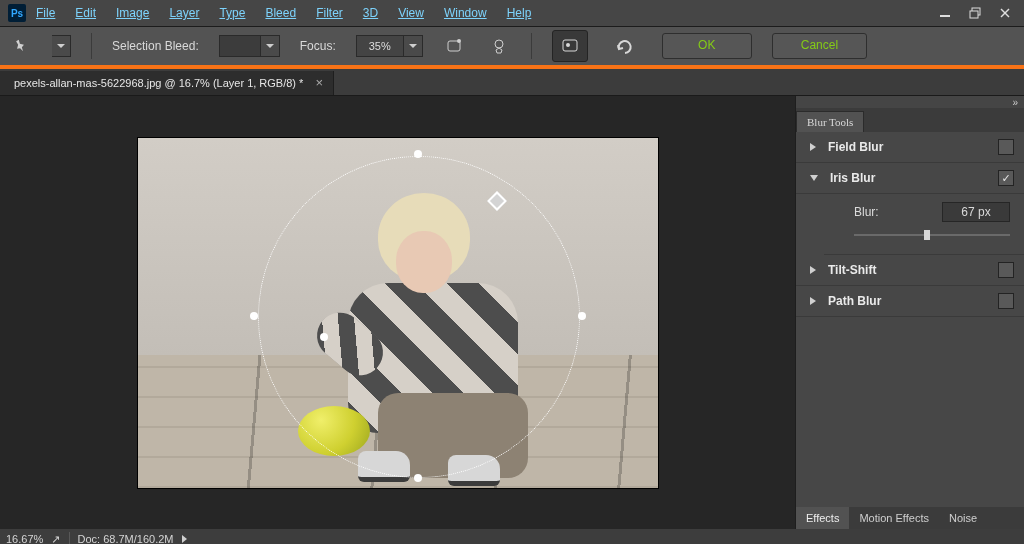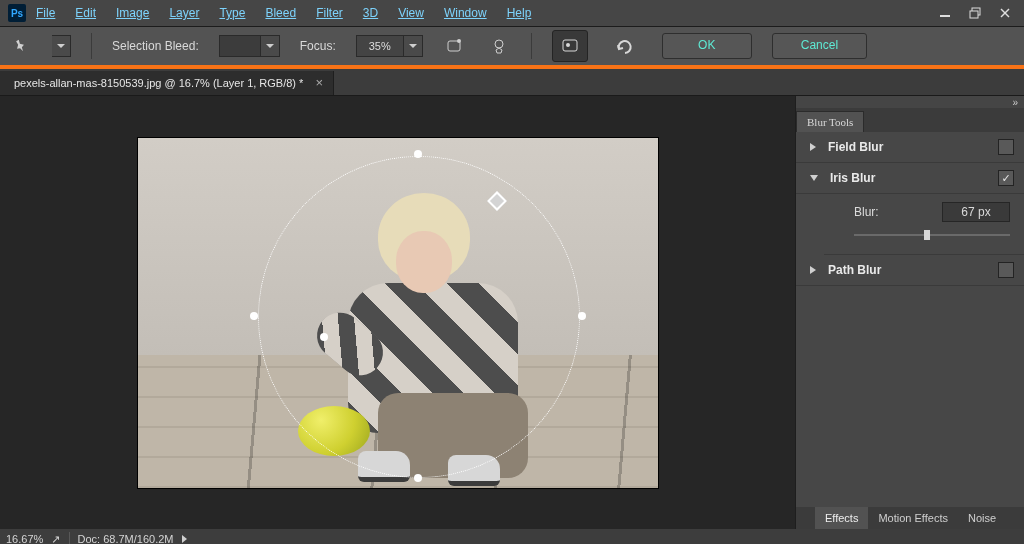--- a/index.html
+++ b/index.html
@@ -17,21 +17,21 @@
   .vsep{width:1px;height:26px;background:#3b3b3b;}
   .pin{width:18px;height:18px;display:flex;align-items:center;justify-content:center;transform:rotate(-30deg);}
   .sm-drop{display:flex;align-items:center;}
   .sm-drop .fld{width:40px;height:20px;background:#3c3c3c;border:1px solid #2a2a2a;}
   .sm-drop .car{width:18px;height:20px;background:#4a4a4a;border:1px solid #2a2a2a;border-left:none;display:flex;align-items:center;justify-content:center;}
   .caret-down{width:0;height:0;border-left:4px solid transparent;border-right:4px solid transparent;border-top:4px solid #cfcfcf;}
   .focus-fld{width:46px;height:20px;background:#444;border:1px solid #2a2a2a;color:#ddd;text-align:center;line-height:20px;font-size:11px;}
   .icon-btn{width:24px;height:24px;display:flex;align-items:center;justify-content:center;color:#d0d0d0;}
   .tool-slot{width:34px;height:30px;display:flex;align-items:center;justify-content:center;border-radius:3px;}
   .tool-slot.active{background:#393939;border:1px solid #242424;}
-  .btn{height:24px;padding:0 28px;background:#565656;border:1px solid #2e2e2e;border-radius:3px;color:#5eead4;line-height:22px;min-width:32px;text-align:center;}
+  .btn{height:24px;padding:0 28px;background:#565656;border:1px solid #2e2e2e;border-radius:3px;color:#84cc16;line-height:22px;min-width:32px;text-align:center;}
   
   .tabstrip{height:26px;background:#3c3c3c;display:flex;align-items:flex-end;border-bottom:1px solid #1a1a1a;}
   .doc-tab{height:24px;padding:0 10px 0 14px;background:#2d2d2d;color:#e6e6e6;font-size:11px;display:flex;align-items:center;gap:12px;border-right:1px solid #1e1e1e;}
   .doc-tab .x{color:#aaa;font-size:13px;margin-top:-1px;}
   
   .workspace{display:flex;height:calc(544px - 26px - 1px - 38px - 26px - 20px);}
   .canvas-area{flex:1;background:#262626;position:relative;display:flex;align-items:center;justify-content:center;}
   .panel-area{width:228px;background:#454545;display:flex;flex-direction:column;border-left:1px solid #1e1e1e;}
   
   .photo{width:520px;height:350px;background:linear-gradient(#cfcac4 0%, #c6c1bb 55%, #a19a90 55%, #b4aca2 100%);border:1px solid #000;position:relative;overflow:hidden;}
@@ -62,21 +62,21 @@
   .tri-d{width:0;height:0;border-left:4px solid transparent;border-right:4px solid transparent;border-top:6px solid #d0d0d0;margin-right:12px;}
   .chk{width:14px;height:14px;border:1px solid #232323;background:#595959;display:flex;align-items:center;justify-content:center;}
   .chk.on::after{content:"✓";font-size:11px;color:#e8e8e8;}
   .sub{padding:8px 14px 12px 30px;border-bottom:1px solid #3a3a3a;margin-left:28px;}
   .sub .row1{display:flex;align-items:center;margin-bottom:6px;}
   .sub .lbl{flex:1;color:#dcdcdc;}
   .sub .val{width:66px;height:18px;background:#3a3a3a;border:1px solid #262626;text-align:center;line-height:18px;}
   .slider{height:14px;position:relative;}
   .slider .track{position:absolute;left:0;right:0;top:6px;height:2px;background:#6a6a6a;}
   .slider .thumb{position:absolute;top:2px;width:6px;height:10px;background:#d8d8d8;}
-  .bottom-tabs{height:22px;background:#3b3b3b;display:flex;align-items:center;padding-left:19px;}
+  .bottom-tabs{height:22px;background:#3b3b3b;display:flex;align-items:center;}
   .bottom-tabs span{padding:0 10px;font-size:11px;line-height:22px;color:#cfcfcf;}
   .bottom-tabs span.on{background:#525252;color:#eee;}
   
   .status{height:20px;background:#3d3d3d;display:flex;align-items:center;font-size:11px;color:#d4d4d4;padding:0 6px;gap:8px;}
   .status .stt{}
   .status .play{width:0;height:0;border-top:4px solid transparent;border-bottom:4px solid transparent;border-left:5px solid #cfcfcf;}
   .status .sep{width:1px;height:14px;background:#585858;}
 </style>
 </head>
 <body>
@@ -170,21 +170,21 @@
         <path d="M4 12 A6 6 0 1 1 10 16" fill="none" stroke="#d8d8d8" stroke-width="2"></path>
         <polyline points="3,8 4,12 8,11" fill="none" stroke="#d8d8d8" stroke-width="2"></polyline>
       </svg>
     </div>
   <div class="btn">OK</div>
   <div class="btn">Cancel</div>
 </div>
 
 <div class="tabstrip">
   <div class="doc-tab">
-    <span>pexels-allan-mas-8150539.jpg @ 16.7% (Layer 1, RGB/8) *</span>
+    <span>pexels-allan-mas-5622968.jpg @ 16.7% (Layer 1, RGB/8) *</span>
     <span class="x">×</span>
   </div>
 </div>
 
 <div class="workspace">
   <div class="canvas-area">
     <div class="photo">
       <div class="wall"></div>
         <div class="floor"></div>
       <div class="kid">
@@ -228,20 +228,25 @@
           <span class="lbl">Blur:</span>
           <span class="val">67 px</span>
         </div>
         <div class="slider">
           <div class="track"></div>
           <div class="thumb" id="blur-thumb" style="left: 45%;"></div>
         </div>
       </div>
       <div class="acc-row">
         <div class="tri-r"></div>
+        <b>Tilt-Shift</b>
+        <div class="chk"></div>
+      </div>
+      <div class="acc-row">
+        <div class="tri-r"></div>
         <b>Path Blur</b>
         <div class="chk"></div>
       </div>
     </div>
     <div class="bottom-tabs">
       <span class="on">Effects</span>
       <span>Motion Effects</span>
       <span>Noise</span>
     </div>
   </div>

